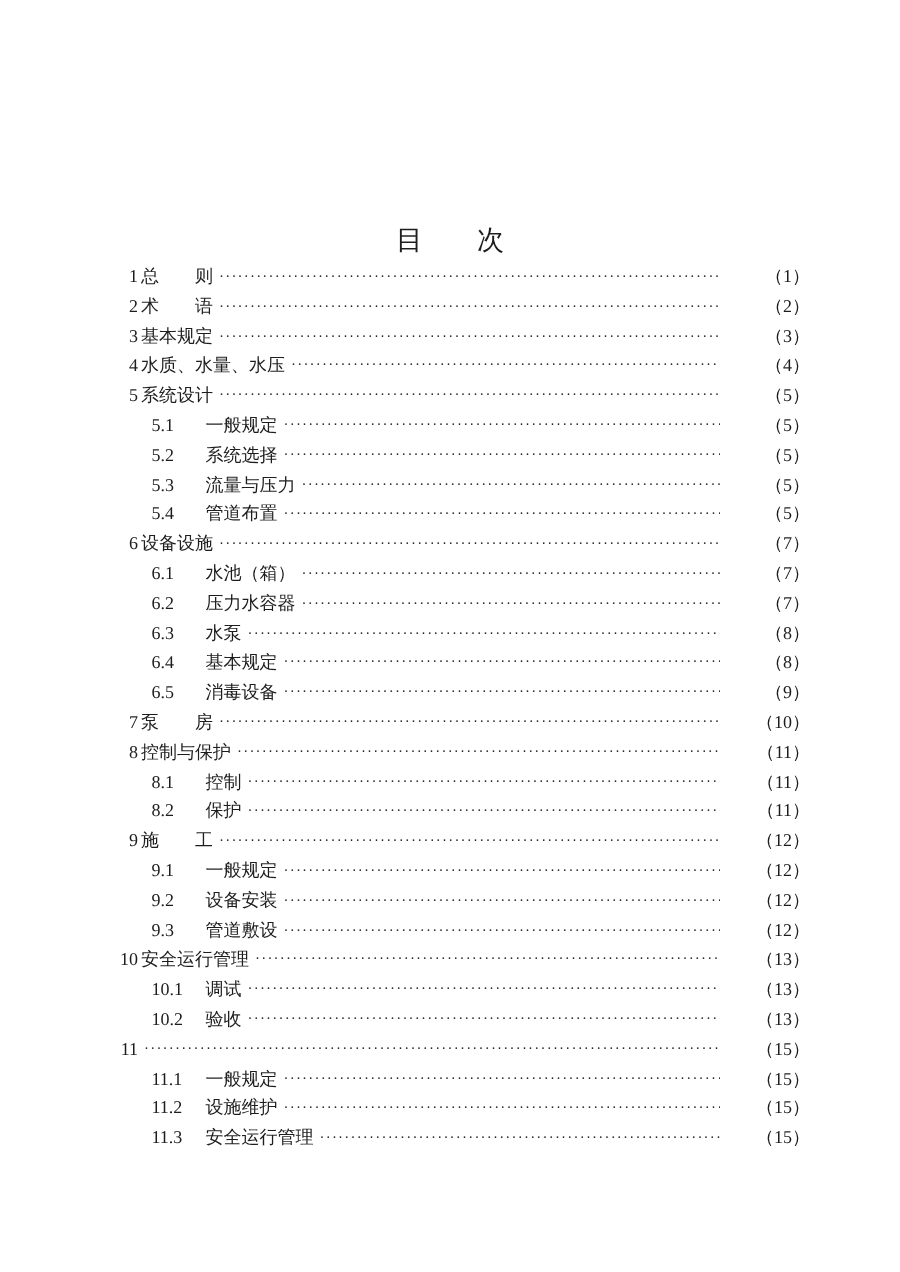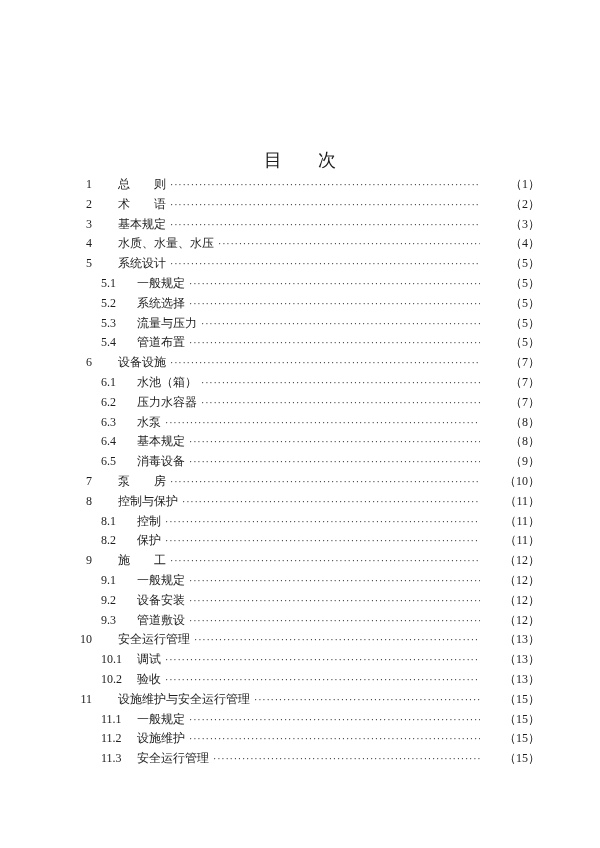--- a/index.html
+++ b/index.html
@@ -8,21 +8,21 @@
     font-family:"Liberation Serif","DejaVu Serif",serif;color:#1d1d1d;margin:0 auto;
   }
   .doc-title{
     position:absolute;top:148px;left:0;width:100%;text-align:center;
     font-size:18px;font-weight:400;margin:0;letter-spacing:0;
   }
   .toc{position:absolute;top:175px;left:0;right:0;}
   .row{display:flex;align-items:center;height:19.8px;font-size:12px;line-height:19.8px;}
   .num{flex:none;white-space:nowrap;}
   .lvl1 .num{margin-left:66px;width:26px;text-align:right;}
-  .lvl1 .label{margin-left:26px;}
+  .lvl1 .label{margin-left:2px;}
   .lvl2 .num{margin-left:101px;width:36px;text-align:left;}
   .label{flex:none;white-space:nowrap;}
   .leader{
     flex:1 1 auto;overflow:hidden;white-space:nowrap;
     margin:0 6px 0 4px;font-size:10px;letter-spacing:0.8px;color:#262626;
   }
   .pg{flex:none;width:54px;text-align:right;margin-right:60px;white-space:nowrap;}
 </style>
 </head>
 <body>
@@ -181,21 +181,20 @@
         <span class="pg">（13）</span>
       </div>
       <div class="row lvl2">
         <span class="num">10.2</span>
         <span class="label">验收</span>
         <span class="leader">············································································································································</span>
         <span class="pg">（13）</span>
       </div>
       <div class="row lvl1">
         <span class="num">11</span>
-        <span class="label">设施维护与安全运行管理</span>
         <span class="leader">············································································································································</span>
         <span class="pg">（15）</span>
       </div>
       <div class="row lvl2">
         <span class="num">11.1</span>
         <span class="label">一般规定</span>
         <span class="leader">············································································································································</span>
         <span class="pg">（15）</span>
       </div>
       <div class="row lvl2">

